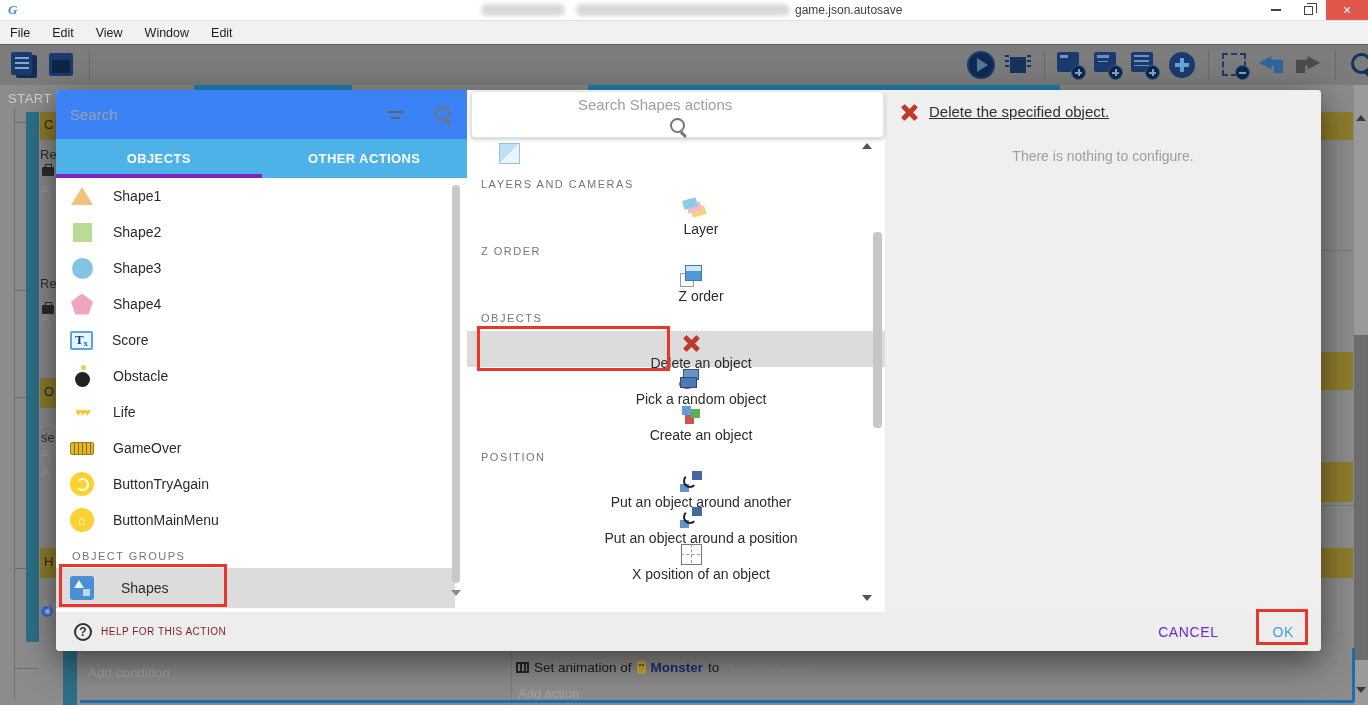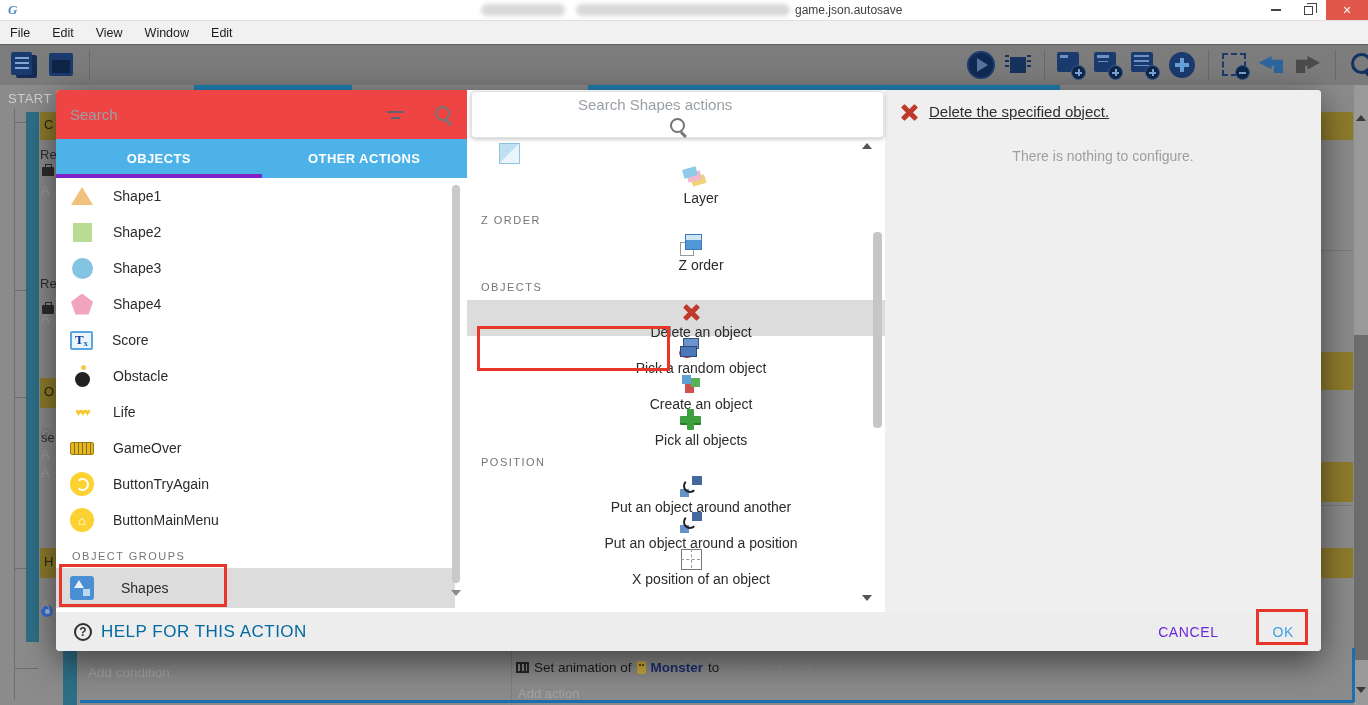--- a/index.html
+++ b/index.html
@@ -84,21 +84,21 @@
   
   .msb-track { left:1354px; top:85px; width:14px; height:620px; background:#9a9a9a; }
   .msb-thumb { left:1354px; top:335px; width:14px; height:325px; background:#6d6d6d; }
   .tri-up { width:0; height:0; border-left:5px solid transparent; border-right:5px solid transparent; border-bottom:6px solid #3a3a3a; }
   .tri-down { width:0; height:0; border-left:5px solid transparent; border-right:5px solid transparent; border-top:6px solid #3a3a3a; }
 
   
   .dialog { left:56px; top:90px; width:1265px; height:561px; background:#ffffff; border-radius:4px; box-shadow:0 10px 34px rgba(0,0,0,0.55); z-index:10; overflow:hidden; }
   .d-abs { position:absolute; }
 
-  .search-row { left:0; top:0; width:411px; height:49px; background:#ef4444; display:flex; align-items:center; padding:0 14px; }
+  .search-row { left:0; top:0; width:411px; height:49px; background:#3b82f6; display:flex; align-items:center; padding:0 14px; }
   .search-input { flex:1; border:none; outline:none; font-size:15px; color:#333; font-family:inherit; background:transparent; }
   .search-input::placeholder { color:#9aa0a6; }
   .filter { width:18px; height:12px; position:relative; margin-right:28px; flex:none; }
   .filter::before { content:""; position:absolute; left:0; top:2px; width:17px; height:2px; background:#5f6368; }
   .filter::after { content:""; position:absolute; left:4px; top:8px; width:9px; height:2px; background:#5f6368; }
   .mag { width:20px; height:20px; position:relative; flex:none; }
   .mag::before { content:""; position:absolute; left:2px; top:1px; width:11px; height:11px; border:2px solid #757575; border-radius:50%; }
   .mag::after { content:""; position:absolute; left:14px; top:14px; width:7px; height:2.5px; background:#757575; transform:rotate(45deg); transform-origin:0 0; }
 
   .tabs { left:0; top:49px; width:411px; height:39px; background:#4cb2e8; display:flex; }
@@ -130,21 +130,21 @@
   
   .right-pane { left:829px; top:0; width:436px; height:522px; background:#efefef; }
   .rp-head { display:flex; align-items:center; gap:11px; padding:12px 0 0 14px; font-size:15px; color:#2e2e2e;text-decoration:underline; }
   .rp-empty { margin-top:27px; text-align:center; font-size:14px; color:#9e9e9e; }
 
   
   .footer { left:0; top:522px; width:1265px; height:39px; background:#ededed; display:flex; align-items:center; justify-content:space-between; padding:0 27px 0 18px; }
   .f-left { display:flex; align-items:center; gap:9px; }
   .helpc { width:18px; height:18px; border:2px solid #2f2f2f; border-radius:50%; display:flex; align-items:center; justify-content:center; flex:none; }
   .helpc::before { content:"?"; font-size:12px; font-weight:bold; color:#2f2f2f; }
-  .f-help { font-size:17px; color:#0369a1; letter-spacing:0.5px; }
+  .f-help { font-size:10px; color:#7f1d1d; letter-spacing:0.5px; }
   .f-right { display:flex; align-items:center; gap:54px; }
   .btn { font-size:14px; font-weight:500; letter-spacing:0.6px; cursor:pointer; }
   .btn-cancel { color:#6d28d9; }
   .btn-ok { color:#42a0e0; }
 
   
   .redbox { border:3px solid #e8362b; z-index:20; pointer-events:none; }
 
   
   .oi { width:24px; height:24px; position:relative; flex:none; display:flex; align-items:center; justify-content:center; }
@@ -375,20 +375,21 @@
     <div class="d-abs mid-card">
       <input class="search-input" type="text" placeholder="Search Shapes actions" style="">
       <div class="mag"></div>
     </div>
 
     <div class="d-abs mid-list">
       <div class="arow partial">
         <div class="ai ai-opacity"></div>
         <span class="lbl">Change Sprite opacity</span>
       </div>
+      <div class="ahead">LAYERS AND CAMERAS</div>
       <div class="arow">
         <div class="ai ai-layer"></div>
         <span class="lbl">Layer</span>
       </div>
       <div class="ahead">Z ORDER</div>
       <div class="arow">
         <div class="ai ai-zorder"></div>
         <span class="lbl">Z order</span>
       </div>
       <div class="ahead">OBJECTS</div>
@@ -401,24 +402,20 @@
       <div class="arow">
         <div class="ai ai-pickrand">
             <i></i>
           </div>
         <span class="lbl">Pick a random object</span>
       </div>
       <div class="arow">
         <div class="ai ai-create"></div>
         <span class="lbl">Create an object</span>
       </div>
-      <div class="arow">
-        <div class="ai ai-pickall"></div>
-        <span class="lbl">Pick all objects</span>
-      </div>
       <div class="ahead">POSITION</div>
       <div class="arow">
         <div class="ai ai-around">
             <i></i>
           </div>
         <span class="lbl">Put an object around another</span>
       </div>
       <div class="arow">
         <div class="ai ai-around">
             <i></i>

